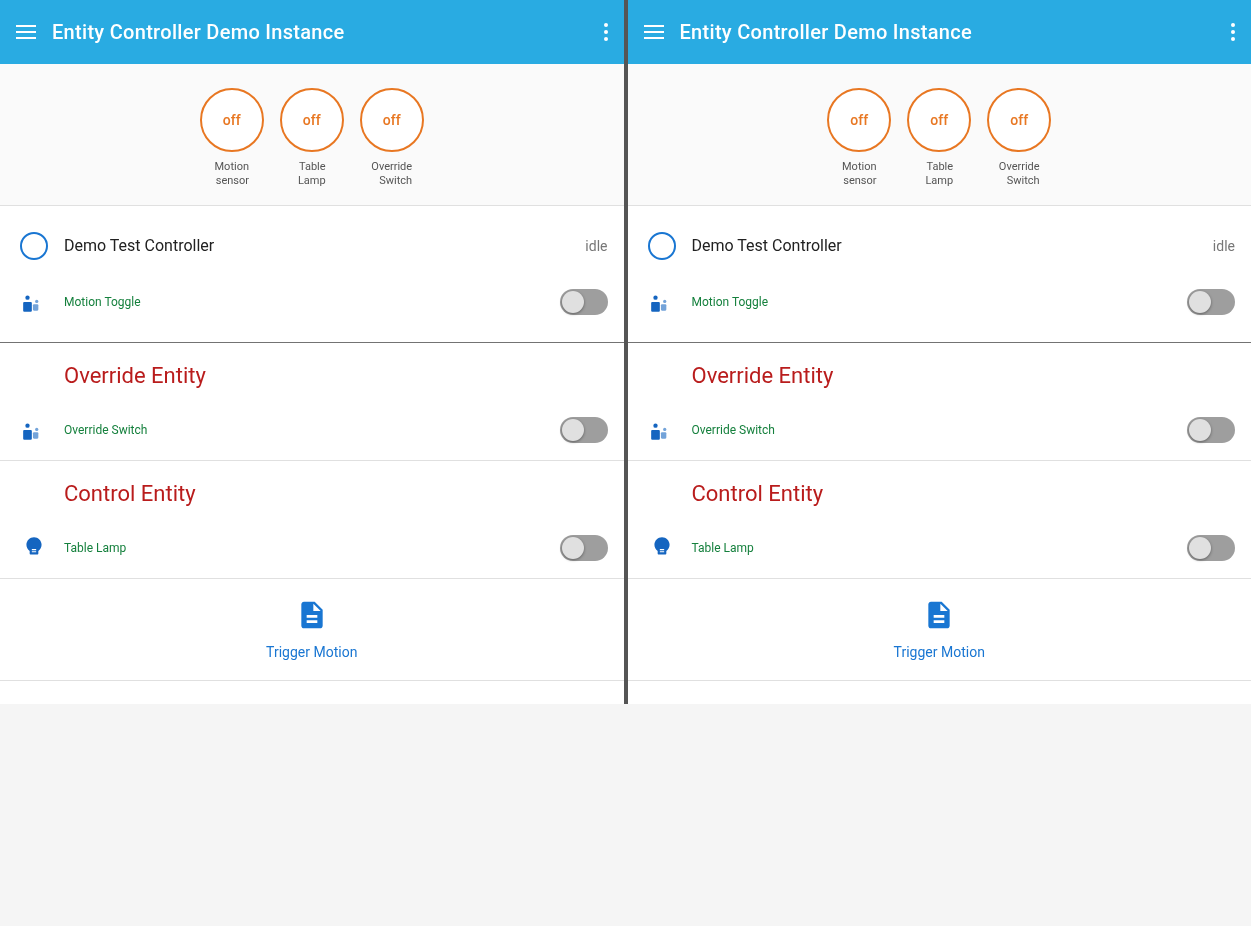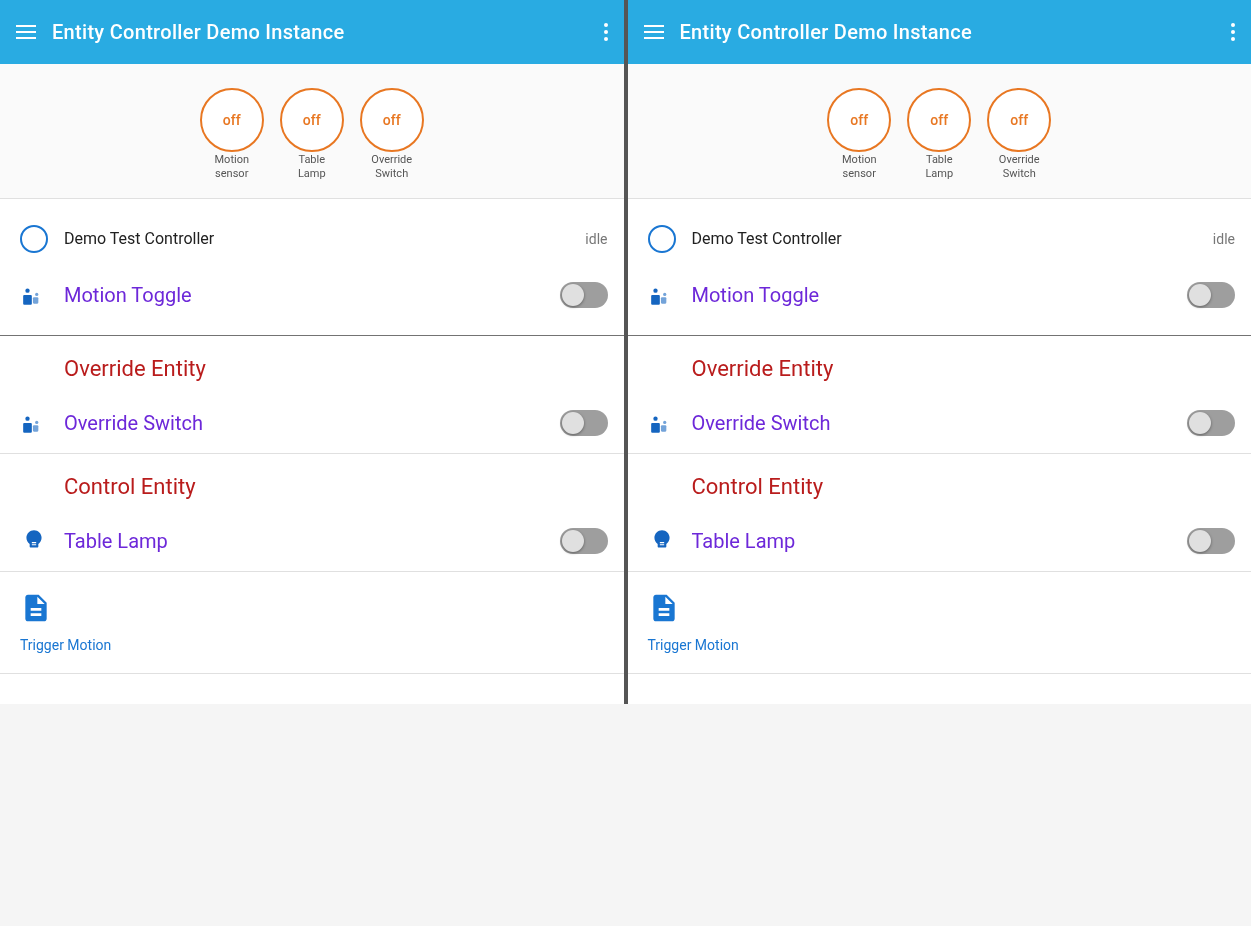--- a/index.html
+++ b/index.html
@@ -89,21 +89,21 @@
       padding: 24px 20px 16px;
       gap: 16px;
       border-bottom: 1px solid #e0e0e0;
       background: #fafafa;
     }
 
     .status-item {
       display: flex;
       flex-direction: column;
       align-items: center;
-      gap: 1px;
+      gap: 8px;
     }
 
     .status-circle {
       width: 64px;
       height: 64px;
       border-radius: 50%;
       border: 2px solid #E87722;
       display: flex;
       align-items: center;
       justify-content: center;
@@ -112,21 +112,21 @@
 
     .status-circle span {
       color: #E87722;
       font-size: 14px;
       font-weight: 500;
     }
 
     .status-label {
       font-size: 11px;
       color: #555;
-      text-align: center;
+      text-align: right;
       line-height: 1.3;
     }
 
     
     .controller-section {
       padding: 12px 16px;
       border-bottom: 1px solid #737373;
     }
 
     .controller-row {
@@ -209,29 +209,29 @@
       width: 36px;
       height: 36px;
       margin-right: 12px;
       display: flex;
       align-items: center;
       justify-content: center;
     }
 
     .entity-name {
       flex: 1;
-      font-size: 20px;
-      color: #6d28d9;
+      font-size: 12px;
+      color: #15803d;
     }
 
     
     .trigger-area {
       display: flex;
       justify-content: center;
-      align-items: flex-start;
+      align-items: center;
       flex-direction: column;
       padding: 20px;
       border-bottom: 1px solid #e0e0e0;
       cursor: pointer;
     }
 
     .trigger-icon {
       color: #1976d2;
       font-size: 28px;
       margin-bottom: 6px;

